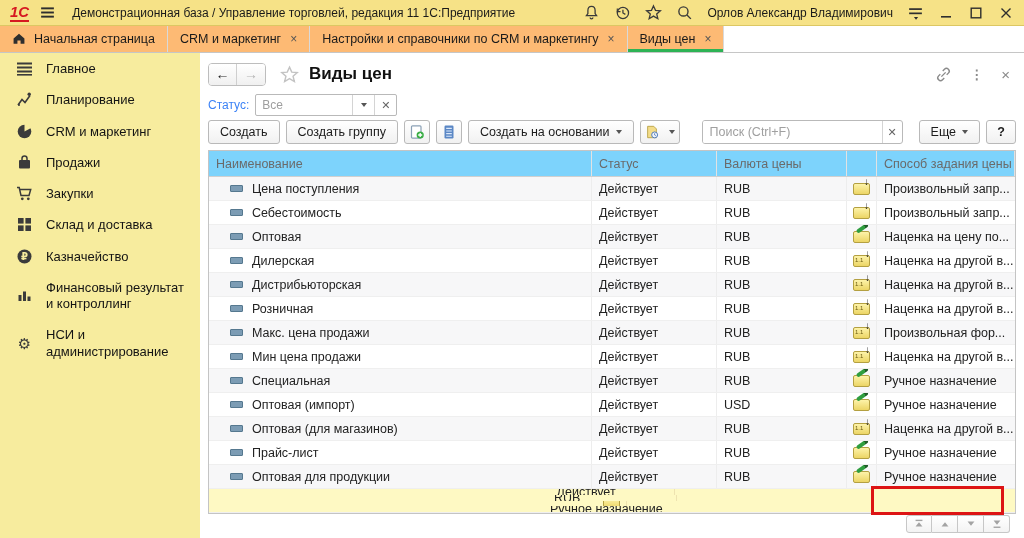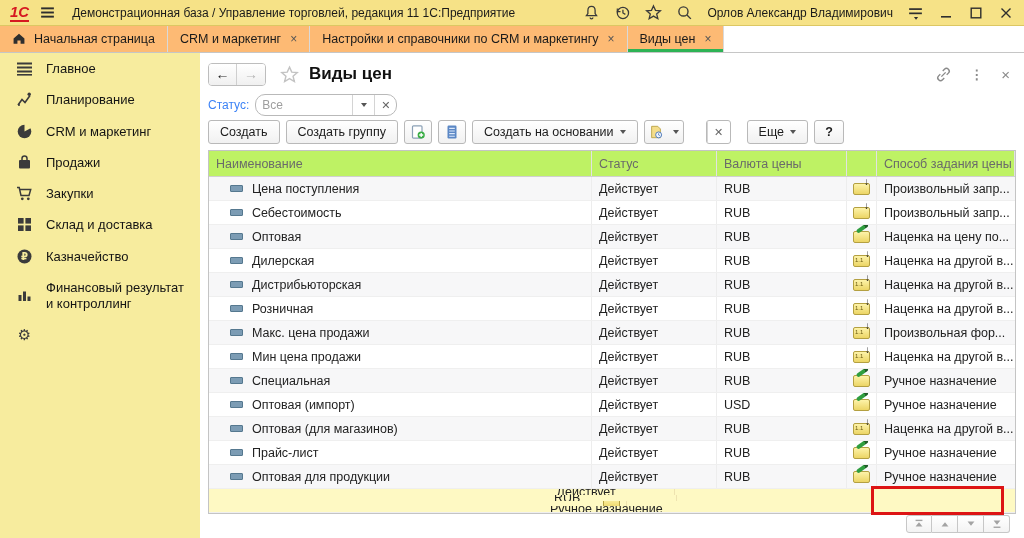--- a/index.html
+++ b/index.html
@@ -39,41 +39,41 @@
   .navbtn.fwd { color:#b5b5b5; }
   .title-star { margin:0 10px 0 14px; }
   .page-title { font-size:17px; font-weight:700; color:#111; }
   .hdr-icons { margin-left:auto; display:flex; align-items:center; gap:18px; padding-right:6px; }
   .hdr-ico { color:#8a8a8a; cursor:pointer; }
   .dots { font-size:13px; font-weight:700; color:#8a8a8a; letter-spacing:0; cursor:pointer; }
   .hdr-x { font-size:15px; color:#8a8a8a; cursor:pointer; line-height:1; }
 
   .filter-row { position:absolute; left:8px; top:40px; height:24px; display:flex; align-items:center; gap:0; }
   .filter-label { color:#3b82f6; margin-right:6px; }
-  .combo { display:flex; align-items:stretch; border:1px solid #b9b9b9; border-radius:10px; height:22px; overflow:hidden; background:#fff; }
+  .combo { display:flex; align-items:stretch; border:1px solid #b9b9b9; border-radius:2px; height:22px; overflow:hidden; background:#fff; }
   .combo .val { width:96px; display:flex; align-items:center; padding-left:6px; color:#9e9e9e; }
   .combo .arr { width:22px; border-left:1px solid #d4d4d4; display:flex; align-items:center; justify-content:center; cursor:pointer; }
   .combo .cx  { width:22px; border-left:1px solid #d4d4d4; display:flex; align-items:center; justify-content:center; color:#666; cursor:pointer; font-size:11px; }
   .caret { width:0; height:0; border-left:3.5px solid transparent; border-right:3.5px solid transparent; border-top:4px solid #555; display:inline-block; }
 
   .toolbar { position:absolute; left:8px; right:8px; top:66px; height:26px; display:flex; align-items:center; gap:6px; }
   .btn { height:24px; padding:0 11px; background:linear-gradient(#ffffff,#f1f1f1); border:1px solid #b9b9b9; border-radius:3px; font-size:12.5px; color:#1c1c1c; display:inline-flex; align-items:center; cursor:pointer; white-space:nowrap; }
   .btn .caret { margin-left:6px; }
   .ibtn { width:28px; justify-content:center; padding:0 4px; }
   .ibtn.split { width:40px; gap:4px; }
   .searchgrp { display:flex; align-items:stretch; height:24px; border:1px solid #b9b9b9; border-radius:3px; overflow:hidden; margin-left:16px; background:#fff; }
   .searchgrp input { width:205px; border:0; outline:none; padding:0 7px; font-size:12.5px; font-family:"Liberation Sans", sans-serif; color:#333; }
   .searchgrp input::placeholder { color:#a0a0a0; }
   .searchgrp .sx { width:23px; border-left:1px solid #d4d4d4; display:flex; align-items:center; justify-content:center; color:#666; cursor:pointer; font-size:11px; }
   .more-btn { margin-left:10px; }
   .help-btn { width:30px; justify-content:center; font-weight:700; }
 
   
   .table { position:absolute; left:8px; right:8px; top:97px; border:1px solid #c4c4c4; background:#fff; }
-  .thead { display:flex; height:26px; background:#bef264; border-bottom:1px solid #d0d0d0; color:#6a6a6a; align-items:center; font-size:12.5px; }
+  .thead { display:flex; height:26px; background:#7dd3fc; border-bottom:1px solid #d0d0d0; color:#6a6a6a; align-items:center; font-size:12.5px; }
   .trow { display:flex; height:24px; align-items:center; border-bottom:1px solid #efefef; font-size:12.5px; color:#222; position:relative; cursor:pointer; }
   .trow:nth-child(even) { background:#f7f7f8; }
   .c { height:100%; display:flex; align-items:center; padding-left:7px; border-right:1px solid #ededed; overflow:hidden; white-space:nowrap; }
   .thead .c { border-right:1px solid #e2e2e2; }
   .c-name { flex:1; }
   .c-status { width:125px; }
   .c-curr { width:130px; }
   .c-ico { width:30px; justify-content:center; padding-left:0; }
   .c-method { width:138px; border-right:none;text-align:right; }
   .dash { width:13px; height:7px; background:#7c9cb4; border:1px solid #55788f; border-radius:1px; margin:0 9px 0 14px; flex:0 0 auto; }
@@ -234,20 +234,21 @@
           <rect x="7" y="4.5" width="3" height="9.5"></rect>
           <rect x="11.5" y="9.5" width="3" height="4.5"></rect>
         </g>
       </svg>
     <span class="lbl">Финансовый результат и контроллинг</span>
   </div>
   <div class="side-item">
     <svg class="sic" viewBox="0 0 17 17">
         <text x="8.5" y="13.5" font-size="15" text-anchor="middle" fill="#3b3b3b" font-family="DejaVu Sans, sans-serif">⚙</text>
       </svg>
+    <span class="lbl">НСИ и администрирование</span>
   </div>
 </div>
 
 <div id="main">
 
   <div class="header-row">
     <div class="navgrp">
       <div class="navbtn back">←</div>
       <div class="navbtn fwd">→</div>
     </div>
@@ -301,20 +302,21 @@
       </button>
     <button class="btn ibtn split">
       <svg width="16" height="16" viewBox="0 0 16 16">
           <path d="M3 1.5h7l3 3v10H3z" fill="#f4dd8a" stroke="#b7a145" stroke-width="1"></path>
           <circle cx="11" cy="11.3" r="3.4" fill="#eef4fd" stroke="#4d79b8" stroke-width="1.1"></circle>
           <path d="M11 9.5v1.9l1.3.8" stroke="#4d79b8" stroke-width="1" fill="none"></path>
         </svg>
       <span class="caret"></span>
     </button>
     <div class="searchgrp">
+      <input type="text" placeholder="Поиск (Ctrl+F)" style="">
       <span class="sx">✕</span>
     </div>
     <button class="btn more-btn">
         <span>Еще</span>
         <span class="caret"></span>
       </button>
     <button class="btn help-btn">?</button>
   </div>
 
   <div class="table">

